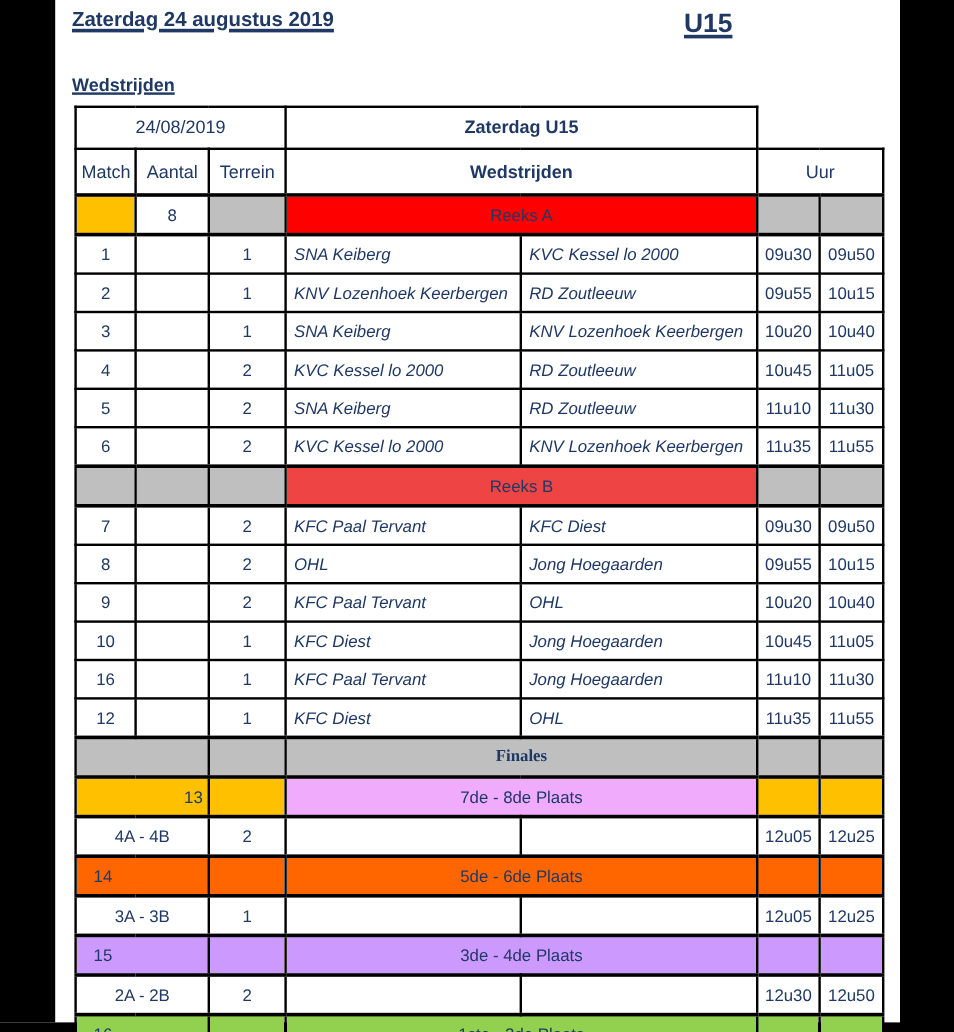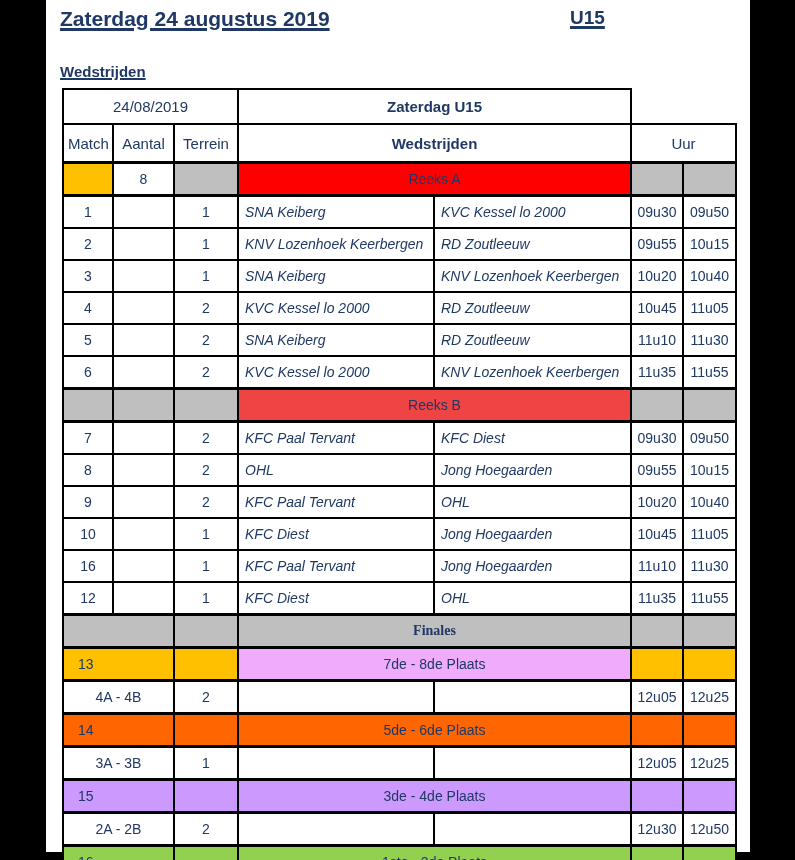--- a/index.html
+++ b/index.html
@@ -7,23 +7,23 @@
     width:795px;height:860px;position:relative;overflow:hidden;
     background:#ffffff;color:#1F3864;
     font-family:"Liberation Sans", sans-serif;
   }
   .bar{position:absolute;background:#000;}
   #bar-left{left:0;top:0;width:46px;height:852px;}
   #bar-right{left:750px;top:0;width:45px;height:860px;}
   #bar-bottom{left:0;top:852px;width:795px;height:8px;}
 
   .abs{position:absolute;}
-  #title{left:60px;top:7px;font-size:21px;font-weight:bold;
+  #title{left:60px;top:7px;font-size:17px;font-weight:bold;
          text-decoration:underline;text-decoration-thickness:2.5px;}
-  #u15{left:570px;top:7px;font-size:19px;font-weight:bold;
+  #u15{left:570px;top:7px;font-size:22px;font-weight:bold;
        text-decoration:underline;text-decoration-thickness:2.5px;}
   #wlabel{left:60px;top:63px;font-size:15px;font-weight:bold;
           text-decoration:underline;text-decoration-thickness:2px;}
 
   table{position:absolute;left:62px;top:88px;width:673px;
         border-collapse:collapse;table-layout:fixed;}
   td{border:2px solid #000;height:30px;font-size:14px;padding:0 4px;
      overflow:hidden;white-space:nowrap;color:#1F3864;}
   .c{text-align:center;}
   .t{text-align:left;padding-left:6px;font-style:italic;}
@@ -203,21 +203,21 @@
 
   <tr class="r-banner">
     <td colspan="2" class="bg-gray"></td>
     <td class="bg-gray"></td>
     <td colspan="2" class="c bold bg-gray">Finales</td>
     <td class="bg-gray"></td>
     <td class="bg-gray"></td>
   </tr>
 
   <tr class="r-banner">
-    <td colspan="2" class="f-nr" style="background-color: rgb(255, 192, 0);">13</td>
+    <td colspan="2" class="f-nr" style="background-color: rgb(255, 192, 0); text-align: right;">13</td>
     <td style="background-color: rgb(255, 192, 0);"></td>
     <td colspan="2" class="c" style="background-color: #f0abfc;">7de - 8de Plaats</td>
     <td style="background-color: rgb(255, 192, 0);"></td>
     <td style="background-color: rgb(255, 192, 0);"></td>
   </tr>
   <tr>
     <td colspan="2" class="c">4A - 4B</td>
     <td class="c">2</td>
     <td class="t"></td>
     <td class="t"></td>

